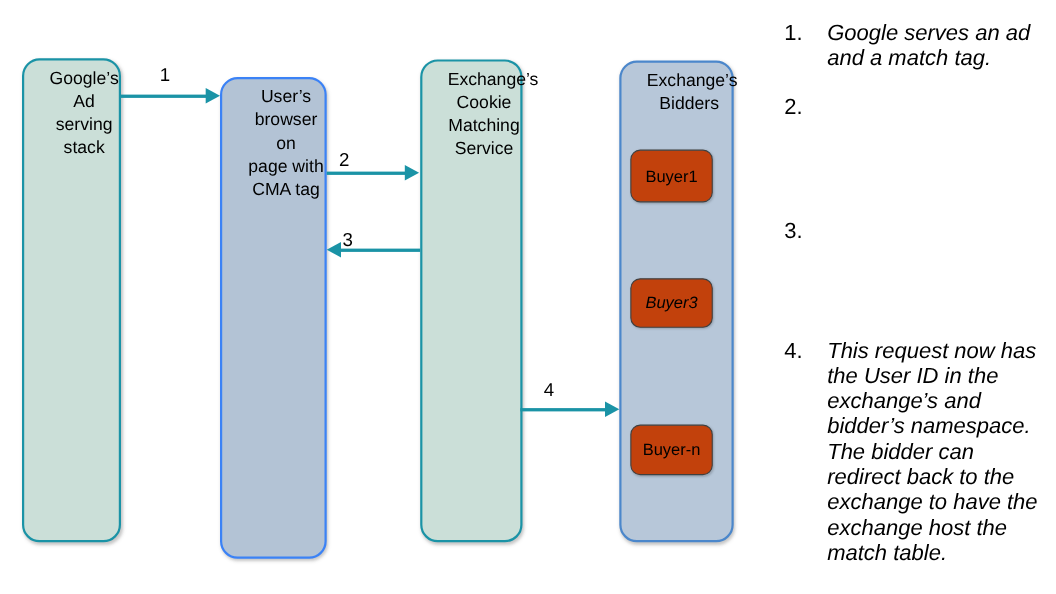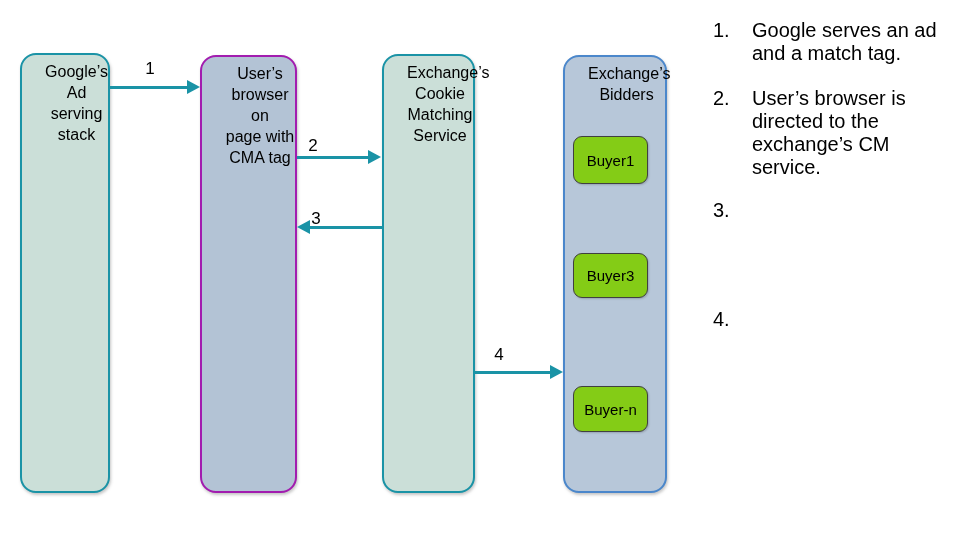--- a/index.html
+++ b/index.html
@@ -12,44 +12,44 @@
   .canvas { position:relative; width:960px; height:540px; background:#fff; overflow:hidden; }
 
   
   .node {
     position:absolute;
     border-radius:16px;
     box-shadow:1px 2px 3px rgba(90,90,90,0.35);
     padding-left:23px;
   }
   .node.green   { background:#cbdfd8; border:2px solid #1a93a6; }
-  .node.bluegray{ background:#b3c3d5; border:2px solid #a21caf; }
+  .node.bluegray{ background:#b3c3d5; border:2px solid #3b82f6;margin-top:15px; }
   .node.bidders { background:#b7c7d9; border:2px solid #4b87cb; }
   .n1 { left:20px;  top:53px; width:90px;  height:440px; }
   .n2 { left:200px; top:55px; width:97px;  height:438px; }
   .n3 { left:382px; top:54px; width:93px;  height:439px; }
   .n4 { left:563px; top:55px; width:104px; height:438px; }
   .node-label {
     margin-top:6px;
     text-align:center;
     font-size:16px; line-height:21px;
     white-space:pre-line;
   }
 
   
   .buyer {
     position:absolute; left:8px; width:75px;
-    background:#84cc16; border:1px solid #404040; border-radius:9px;
+    background:#c2410c; border:1px solid #404040; border-radius:9px;
     display:flex; align-items:center; justify-content:center;
     font-size:15px;
     box-shadow:1px 1px 2px rgba(0,0,0,0.18);
   }
   .b1 { top:79px;  height:48px; }
   .b2 { top:136px; height:47px; }
-  .b3 { top:196px; height:45px; }
+  .b3 { top:196px; height:45px;font-style:italic; }
   .bn { top:329px; height:46px;text-align:right; }
 
   
   .arrow { position:absolute; height:14px; }
   .arrow .shaft { position:absolute; top:5.5px; height:3px; background:#1a93a6; }
   .arrow.right .shaft { left:0; right:10px; }
   .arrow.left  .shaft { left:10px; right:0; }
   .arrow .head {
     position:absolute; top:0; width:0; height:0;
     border-top:7px solid transparent; border-bottom:7px solid transparent;
@@ -67,21 +67,21 @@
   }
   .an1 { left:138px; top:59px; }
   .an2 { left:301px; top:136px; }
   .an3 { left:304px; top:209px; }
   .an4 { left:487px; top:345px; }
 
   
   .steps { position:absolute; left:713px; top:0; width:247px; }
   .step  { position:absolute; display:flex; font-size:20px; line-height:23px; }
   .step .num { width:39px; flex:0 0 39px; }
-  .step .txt { white-space:pre; width:205px; }
+  .step .txt { white-space:pre; width:205px;font-style:italic; }
   .s1 { top:19px; }
   .s2 { top:87px; }
   .s3 { top:199px; }
   .s4 { top:308px; }
 </style>
 </head>
 <body>
 
 <div class="canvas">
 
@@ -144,26 +144,31 @@
   <span class="arrow-num an4">4</span>
 
   <div class="steps">
     <div class="step s1">
       <span class="num">1.</span>
       <span class="txt">Google serves an ad
 and a match tag.</span>
     </div>
     <div class="step s2">
       <span class="num">2.</span>
-      <span class="txt">User’s browser is
-directed to the
-exchange’s CM
-service.</span>
     </div>
     <div class="step s3">
       <span class="num">3.</span>
     </div>
     <div class="step s4">
       <span class="num">4.</span>
+      <span class="txt">This request now has
+the User ID in the
+exchange’s and
+bidder’s namespace.
+The bidder can
+redirect back to the
+exchange to have the
+exchange host the
+match table.</span>
     </div>
   </div>
 
 </div>
 
 </body></html>

